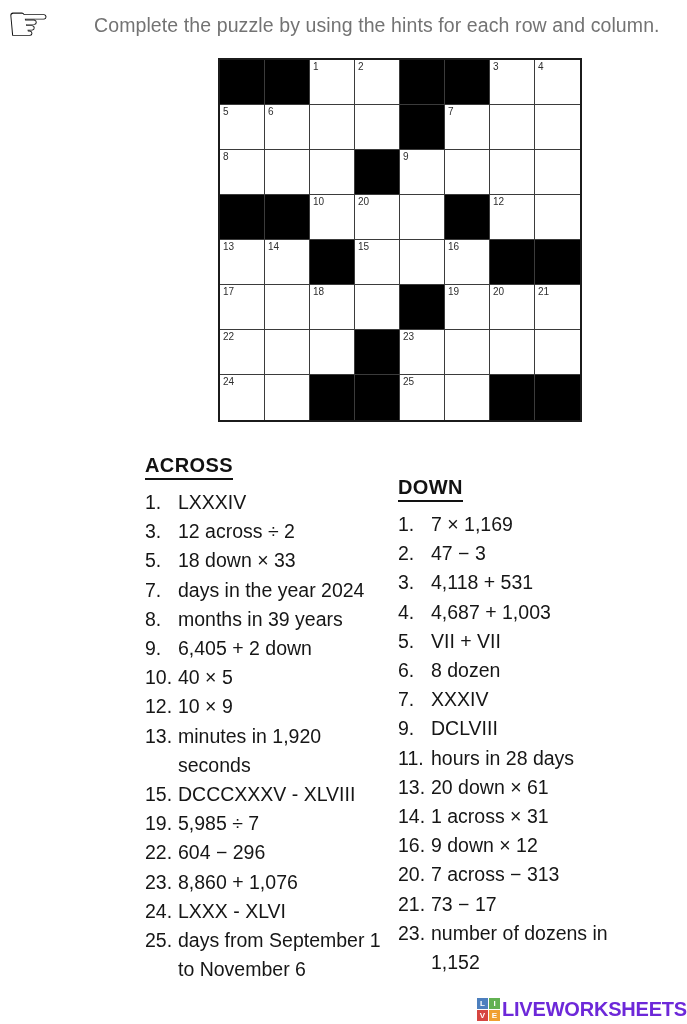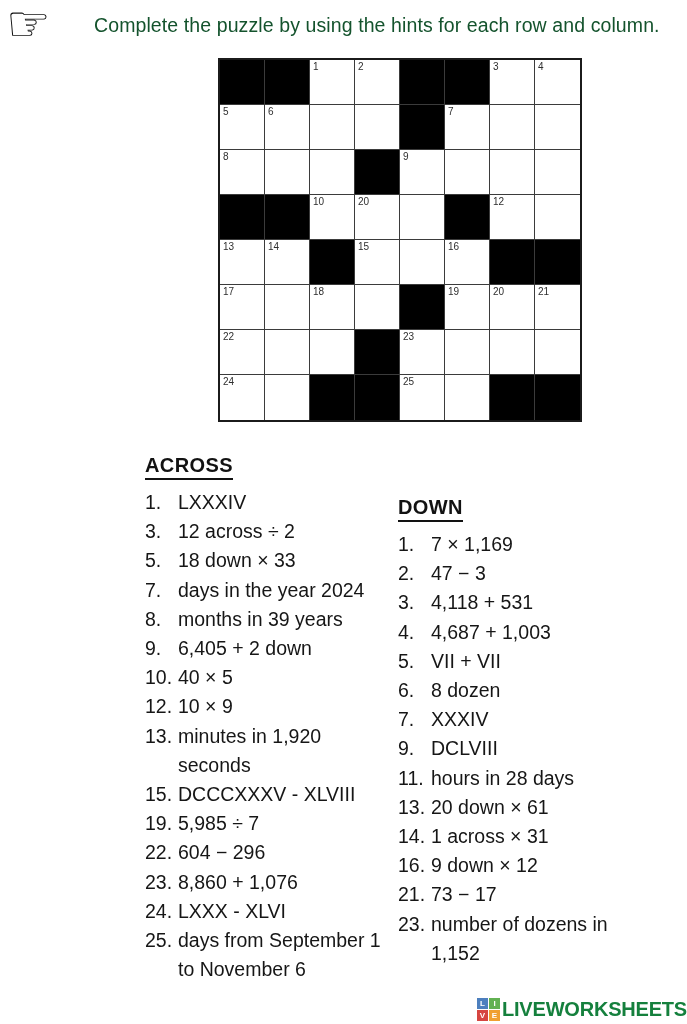--- a/index.html
+++ b/index.html
@@ -8,41 +8,41 @@
     position:relative; width:687px; height:1024px; margin:0 auto;
     background:#ffffff; color:#1c1c1c; overflow:hidden;
   }
   
   .hand {
     position:absolute; left:6px; top:-4px; font-size:50px; line-height:56px;
     color:#111;
   }
   .instruction {
     position:absolute; left:94px; top:14px; width:580px;
-    font-size:19.5px; letter-spacing:.1px; color:#14532d;
+    font-size:19.5px; letter-spacing:.1px; color:#737373;
   }
   
   .grid {
     position:absolute; left:218px; top:58px;
     display:grid; grid-template-columns:repeat(8,45px); grid-template-rows:repeat(8,45px);
     border:2.5px solid #1b1b1b; background:#fff;
   }
   .cell {
     position:relative; background:#ffffff;
     border-right:1.5px solid #3b3b3b; border-bottom:1.5px solid #3b3b3b;
   }
   .cell.last-col { border-right:none; }
   .cell.last-row { border-bottom:none; }
   .cell.black { background:#000000; }
   .cellnum {
     position:absolute; top:1px; left:3px; font-size:10px; color:#2e2e2e;
   }
   
   .clues-across { position:absolute; left:145px; top:454px; width:250px; }
-  .clues-down   { position:absolute; left:398px; top:496px; width:282px; }
+  .clues-down   { position:absolute; left:398px; top:476px; width:282px; }
   .clues-title {
     display:inline-block; font-size:20px; font-weight:bold; color:#121212;
     border-bottom:2px solid #121212; padding-bottom:1px; letter-spacing:.4px;
   }
   .clue-list { margin-top:8px; }
   .clue { position:relative; padding-left:33px; font-size:19.5px; line-height:29.2px; color:#161616; }
   .clue-num { position:absolute; left:0; top:0; }
   .clue-text { white-space:pre-line; }
   
   .logo { position:absolute; left:477px; top:998px; display:flex; align-items:center; }
@@ -212,29 +212,30 @@
         <div class="clue"><span class="clue-num">3.</span><span class="clue-text">4,118 + 531</span></div>
         <div class="clue"><span class="clue-num">4.</span><span class="clue-text">4,687 + 1,003</span></div>
         <div class="clue"><span class="clue-num">5.</span><span class="clue-text">VII + VII</span></div>
         <div class="clue"><span class="clue-num">6.</span><span class="clue-text">8 dozen</span></div>
         <div class="clue"><span class="clue-num">7.</span><span class="clue-text">XXXIV</span></div>
         <div class="clue"><span class="clue-num">9.</span><span class="clue-text">DCLVIII</span></div>
         <div class="clue"><span class="clue-num">11.</span><span class="clue-text">hours in 28 days</span></div>
         <div class="clue"><span class="clue-num">13.</span><span class="clue-text">20 down × 61</span></div>
         <div class="clue"><span class="clue-num">14.</span><span class="clue-text">1 across × 31</span></div>
         <div class="clue"><span class="clue-num">16.</span><span class="clue-text">9 down × 12</span></div>
+        <div class="clue"><span class="clue-num">20.</span><span class="clue-text">7 across − 313</span></div>
         <div class="clue"><span class="clue-num">21.</span><span class="clue-text">73 − 17</span></div>
         <div class="clue"><span class="clue-num">23.</span><span class="clue-text">number of dozens in
 1,152</span></div>
       </div>
   </div>
 
   <div class="logo">
     <span class="logo-tiles" id="logo-tiles">
         <span class="tile" style="background: rgb(77, 127, 190);">L</span>
         <span class="tile" style="background: rgb(98, 177, 82);">I</span>
         <span class="tile" style="background: rgb(214, 69, 65);">V</span>
         <span class="tile" style="background: rgb(240, 160, 48);">E</span>
       </span>
-    <span class="logo-text" id="logo-text" style="color: #15803d;">LIVEWORKSHEETS</span>
+    <span class="logo-text" id="logo-text" style="color: #6d28d9;">LIVEWORKSHEETS</span>
   </div>
 
 </div>
 
 </body></html>

